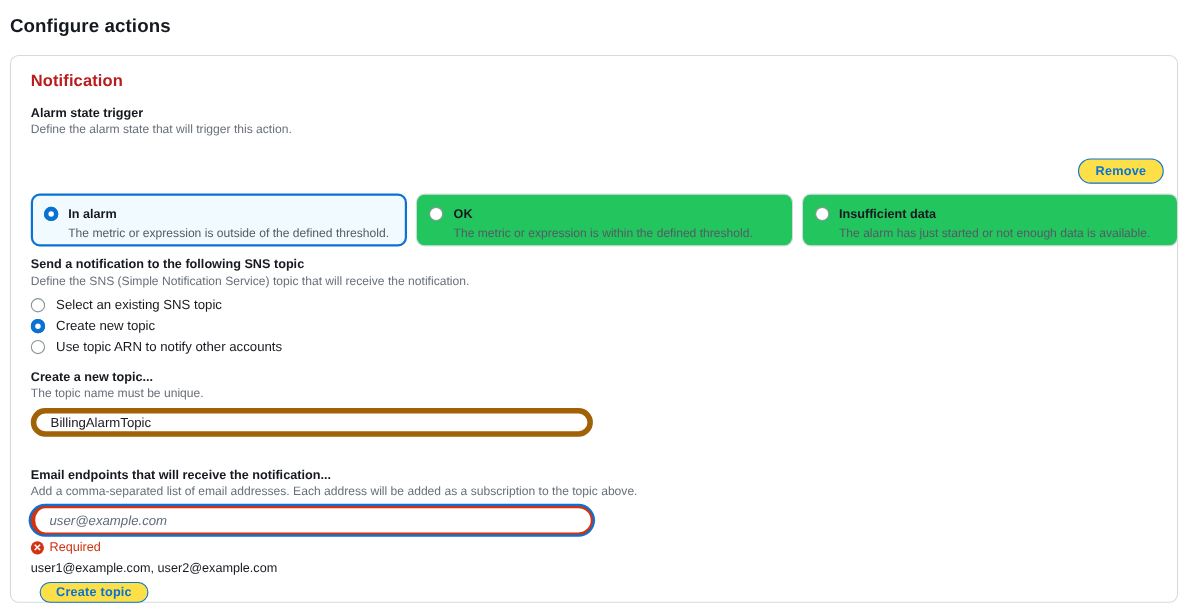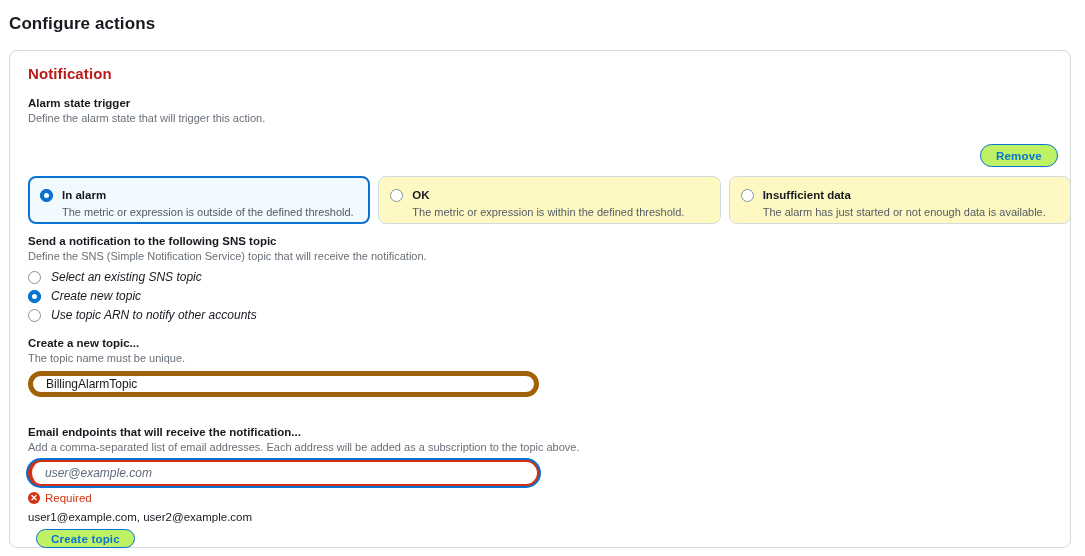--- a/index.html
+++ b/index.html
@@ -72,21 +72,21 @@
   }
 
   
   .btn-link {
     display: inline-flex;
     align-items: center;
     justify-content: center;
     box-sizing: border-box;
     border: 1px solid #0972d3;
     border-radius: 14px;
-    background: #bef264;
+    background: #fde047;
     color: #0972d3;
     font-family: "Liberation Sans", sans-serif;
     font-size: 11.5px;
     font-weight: bold;
     letter-spacing: 0.2px;
     cursor: pointer;
     padding: 0 14px;
     height: 23px;
     white-space: nowrap;
   }
@@ -105,21 +105,21 @@
     width: 1043px;
     display: flex;
     gap: 8px;
   }
   .state-card {
     box-sizing: border-box;
     width: 344px;
     height: 48px;
     border: 1px solid #d5dbdb;
     border-radius: 8px;
-    background: #fef9c3;
+    background: #22c55e;
     display: flex;
     align-items: flex-start;
     padding: 8px 10px 0 11px;
     cursor: pointer;
   }
   .state-card.selected {
     border: 2px solid #0972d3;
     background: #f1faff;
     padding: 7px 9px 0 10px;
   }
@@ -165,21 +165,20 @@
     border-radius: 50%;
   }
 
   
   .sns-block { position: absolute; left: 18px; top: 183px; }
   .radio-row {
     display: flex;
     align-items: center;
     height: 19px;
     cursor: pointer;
-    font-style: italic;
   }
   .radio-row .radio-label {
     font-size: 12px;
     color: #16191f;
     margin-left: 10px;
     line-height: 19px;
   }
   .radio-list { margin-top: 4px; }
 
   

